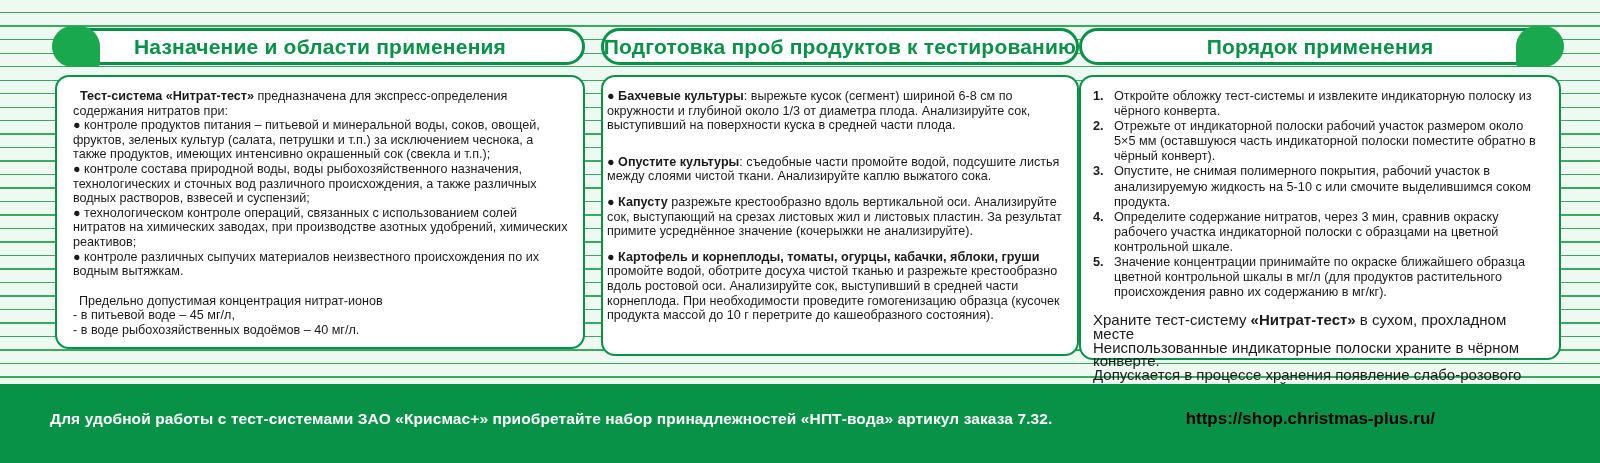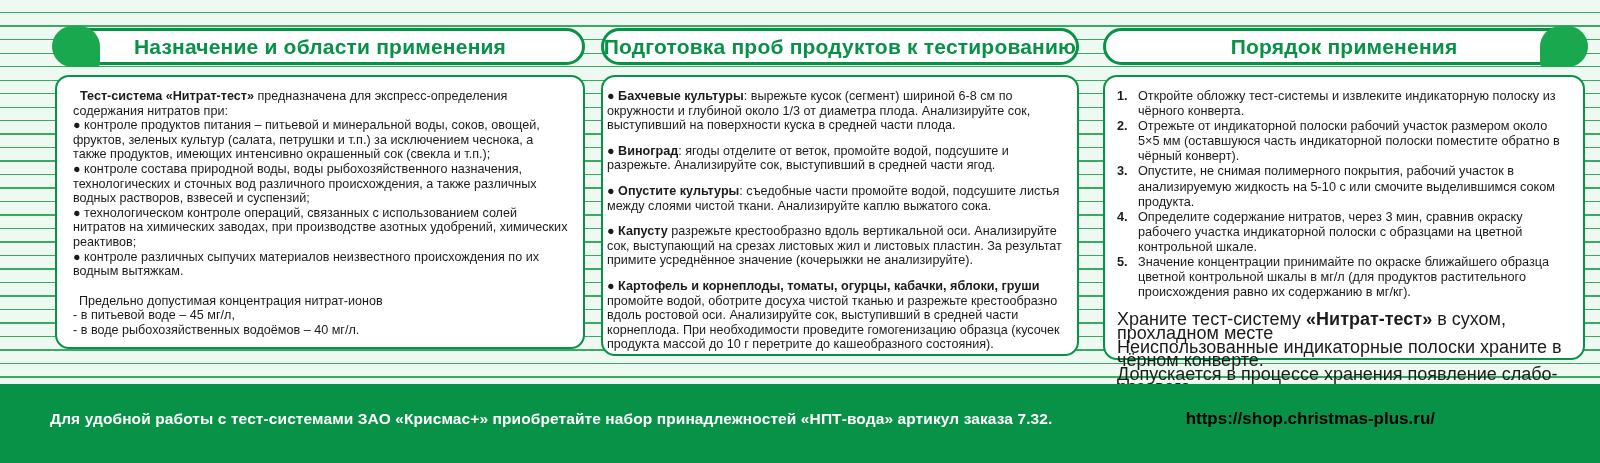--- a/index.html
+++ b/index.html
@@ -46,21 +46,21 @@
     position:absolute;left:0;top:0;right:0;height:388px;
     display:flex;
     gap:0;
   }
   .col{
     position:relative;
     box-sizing:border-box;
   }
   .col1{width:530px;margin-left:55px;}
   .col2{width:478px;margin-left:16px;}
-  .col3{width:482px;margin-left:24px;}
+  .col3{width:482px;}
 
   
   .hdr{
     position:relative;
     height:37px;
     margin-top:28px;
     background:#ffffff;
     border:3px solid #079247;
     border-radius:20px;
     display:flex;align-items:center;justify-content:center;
@@ -120,21 +120,21 @@
     padding-left:21px;
     margin:0 0 0 0;
     line-height:15.1px;
     font-size:12.7px;
   }
   .olist li .num{
     position:absolute;left:0;top:0;
     font-weight:bold;
   }
   .note{
-    font-size:18px;line-height:13.6px;
+    font-size:15px;line-height:13.6px;
   }
   .note-block{margin-top:13px;}
   .indent{padding-left:6px;}
 </style>
 </head>
 <body>
 
 <div class="page">
 
   <div class="columns">
@@ -159,21 +159,20 @@
       </div>
     </div>
 
     <div class="col col2">
       <div class="hdr">
         <span class="hdr-title">Подготовка проб продуктов к тестированию</span>
       </div>
       <div class="card c2">
         <p>● <span class="b">Бахчевые культуры</span><span>: </span><span>вырежьте кусок (сегмент) шириной 6-8 см по окружности и глубиной около 1/3 от диаметра плода. Анализируйте сок, выступивший на поверхности куска в средней части плода.</span></p>
         <div class="gap"></div>
-        <p>● <span class="b">Виноград</span><span>: </span><span>ягоды отделите от веток, промойте водой, подсушите и разрежьте. Анализируйте сок, выступивший в средней части ягод.</span></p>
         <div class="gap"></div>
         <p>● <span class="b">Опустите культуры</span><span>: </span><span>съедобные части промойте водой, подсушите листья между слоями чистой ткани. Анализируйте каплю выжатого сока.</span></p>
         <div class="gap"></div>
         <p>● <span class="b">Капусту</span><span> </span><span>разрежьте крестообразно вдоль вертикальной оси. Анализируйте сок, выступающий на срезах листовых жил и листовых пластин. За результат примите усреднённое значение (кочерыжки не анализируйте).</span></p>
         <div class="gap"></div>
         <p>● <span class="b">Картофель и корнеплоды, томаты, огурцы, кабачки, яблоки, груши</span><span> </span><span>промойте водой, оботрите досуха чистой тканью и разрежьте крестообразно вдоль ростовой оси. Анализируйте сок, выступивший в средней части корнеплода. При необходимости проведите гомогенизацию образца (кусочек продукта массой до 10 г перетрите до кашеобразного состояния).</span></p>
       </div>
     </div>
 
     <div class="col col3">

